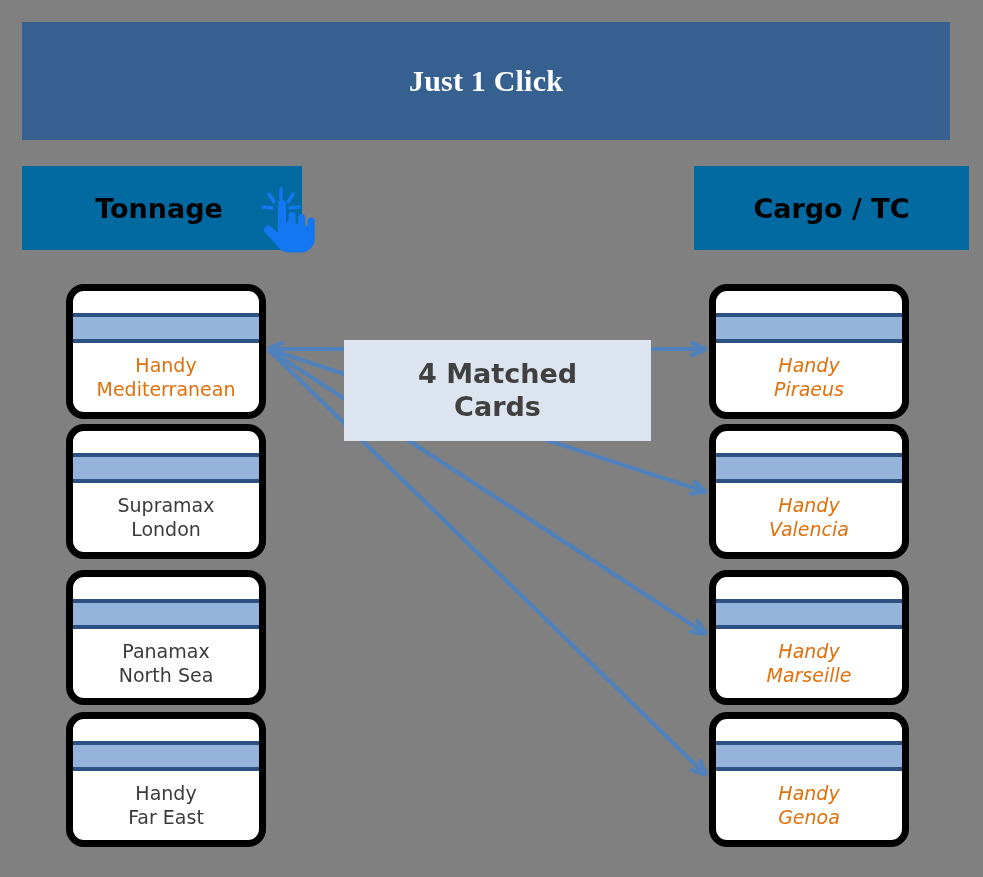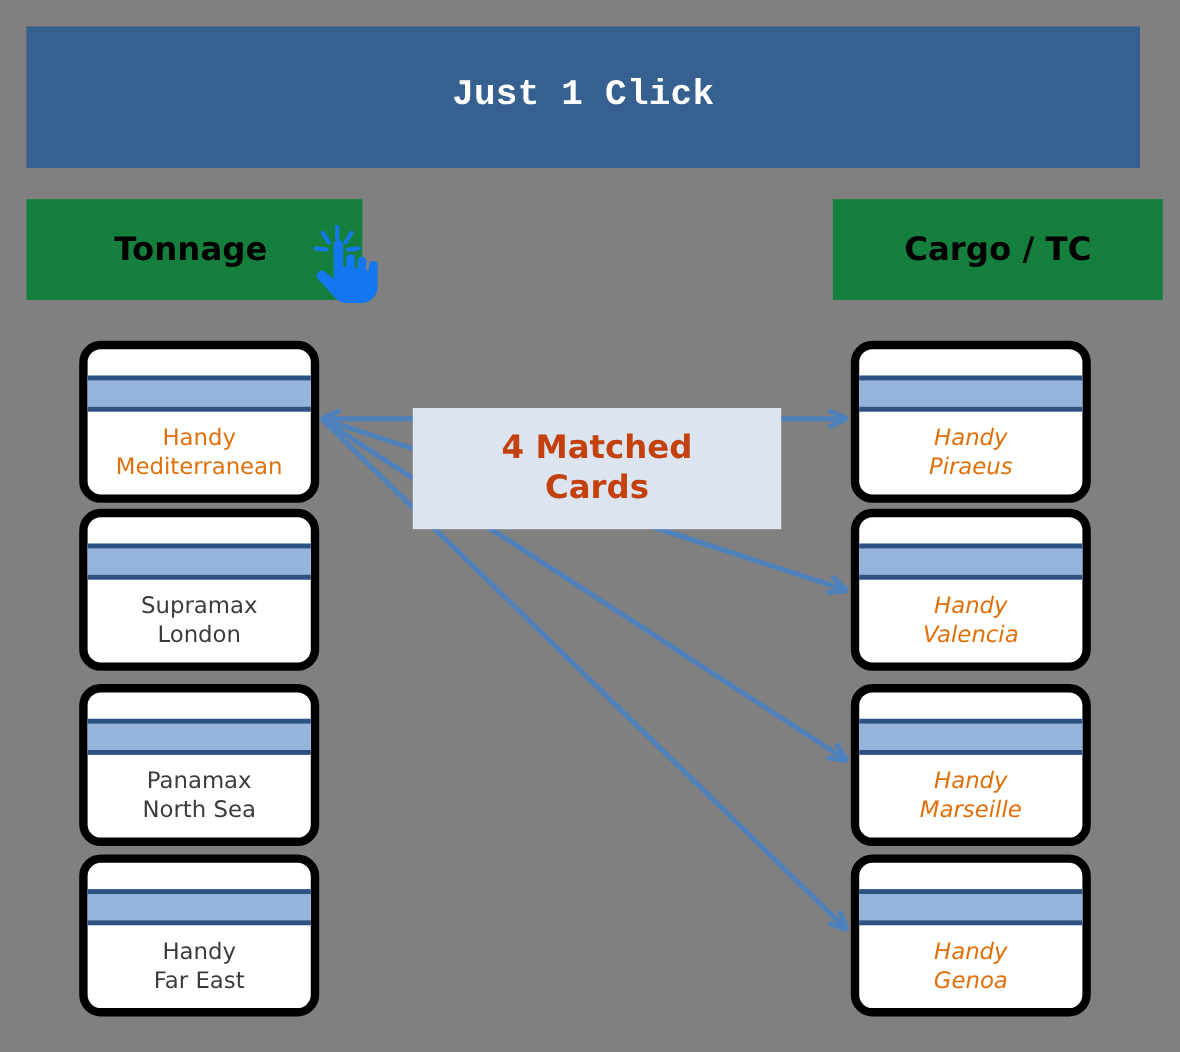--- a/index.html
+++ b/index.html
@@ -28,32 +28,32 @@
     top: 22px;
     width: 928px;
     height: 118px;
     background: #35608f;
     color: #ffffff;
     display: flex;
     flex-direction: column;
     align-items: center;
     justify-content: center;
     box-sizing: border-box;
-    font-family: Liberation Mono, monospace;
+    font-family: Liberation Serif, serif;
     font-weight: bold;
     line-height: 1.18;
     text-align: center;
   }
   .banner .line1 { font-size: 30px; letter-spacing: 0.2px; }
   .banner .line2 { font-size: 30px; letter-spacing: 0.2px; }
 
   
   .col-header {
     position: absolute;
-    background: #15803d;
+    background: #0369a1;
     display: flex;
     align-items: center;
     justify-content: center;
     box-sizing: border-box;
     font-family: "DejaVu Sans", sans-serif;
     font-weight: bold;
     font-size: 27px;
     color: #000000;
   }
   #header-tonnage {
@@ -154,21 +154,21 @@
     background: #dce4f0;
     display: flex;
     flex-direction: column;
     align-items: center;
     justify-content: center;
     text-align: center;
     font-family: "DejaVu Sans", sans-serif;
     font-weight: bold;
     font-size: 27px;
     line-height: 1.22;
-    color: #c2410c;
+    color: #404040;
     box-sizing: border-box;
     white-space: pre-line;
   }
 
   
   #connectors {
     position: absolute;
     left: 0; top: 0;
     width: 983px;
     height: 877px;

